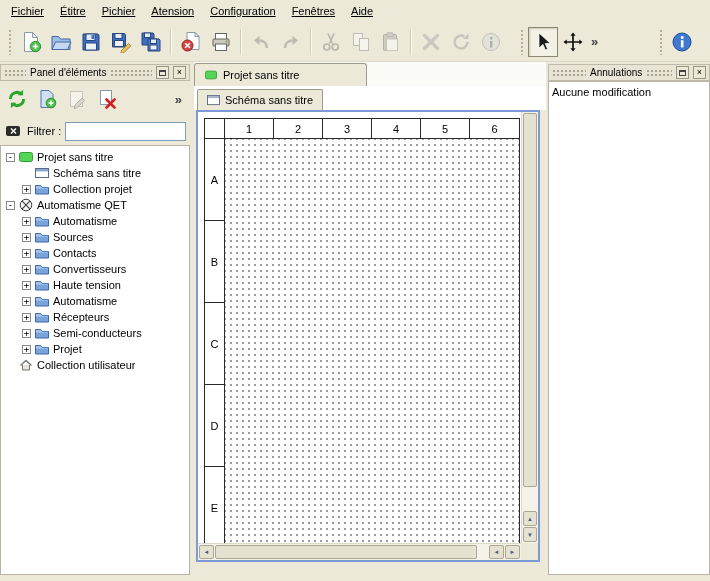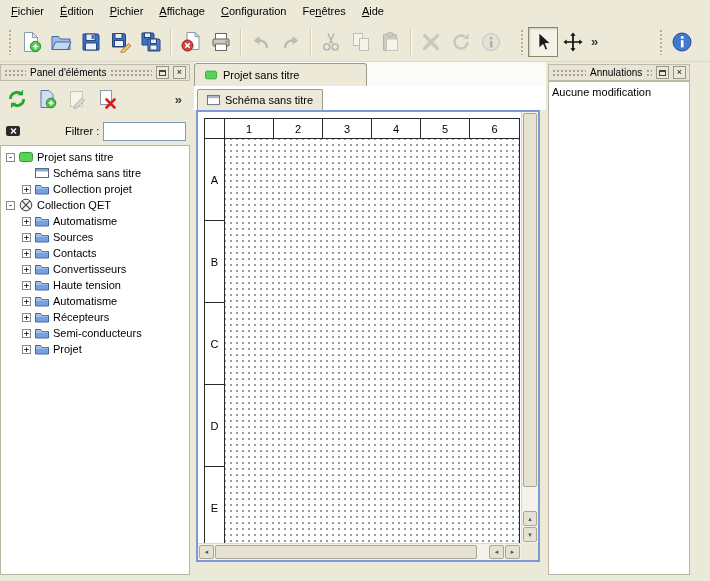--- a/index.html
+++ b/index.html
@@ -2,55 +2,55 @@
 <html><head>
 <meta charset="utf-8">
 <style>
   *{margin:0;padding:0;box-sizing:border-box;}
   html,body{width:710px;height:581px;}
   body{font-family:"Liberation Sans",sans-serif;font-size:11px;color:#000;background:#ece9d8;overflow:hidden;}
   .app{position:relative;width:710px;height:581px;background:#ece9d8;overflow:hidden;}
 
   
   .menubar{position:absolute;left:0;top:0;width:710px;height:22px;display:flex;align-items:center;padding-left:3px;}
-  .menu-item{padding:3px 8px;white-space:nowrap;cursor:default;}
+  .menu-item{padding:3px 8px;white-space:nowrap;cursor:default;text-decoration:underline;}
   .accel{text-decoration:underline;}
 
   
   .toolbar{position:absolute;left:0;top:22px;width:710px;height:40px;display:flex;align-items:center;padding:0 5px;border-bottom:1px solid #ddd9c9;}
   .tgrip{width:5px;height:26px;margin:0 3px;background-image:radial-gradient(circle,#b2ae99 1px,transparent 1.2px);background-size:4px 4px;flex:none;}
   .tbtn{width:30px;height:30px;display:flex;align-items:center;justify-content:center;border:1px solid transparent;flex:none;}
   .tbtn.dis svg{filter:grayscale(1) opacity(.45);}
   .tbtn.checked{border:1px solid #8a8672;background:#f4f2e6;box-shadow:inset 1px 1px 2px #ccc8b6;}
   .tsep{width:0;height:26px;border-left:1px solid #cfcbb8;border-right:1px solid #fbfaf3;margin:0 4px;flex:none;}
   .chev{font-size:13px;font-weight:bold;color:#3c3c3c;padding:0 3px;flex:none;}
   .tspacer{flex:1;}
 
   
   .dock{position:absolute;top:64px;bottom:6px;display:flex;flex-direction:column;}
   .dock-left{left:0;width:190px;}
-  .dock-right{left:548px;width:142px;}
+  .dock-right{left:548px;width:162px;}
   .dock-title{height:17px;flex:none;display:flex;align-items:center;gap:4px;border:1px solid #bfbbaa;background:#e9e5d6;padding:0 3px;}
   .grip{height:8px;background-image:radial-gradient(circle,#a7a38e 1px,transparent 1.2px);background-size:4px 4px;}
   .g1{width:22px;flex:none;}
   .gfill{flex:1;}
   .dock-title-label{font-size:10px;white-space:nowrap;}
   .dock-btn{width:13px;height:13px;flex:none;border:1px solid #9a9685;background:#ece9d8;display:flex;align-items:center;justify-content:center;font-size:9px;line-height:1;cursor:default;}
   .float-glyph{width:7px;height:6px;border:1px solid #444;border-top-width:2px;}
 
   
   .ptoolbar{height:36px;flex:none;display:flex;align-items:center;gap:3px;padding:2px 3px;}
   .pbtn{width:27px;height:27px;display:flex;align-items:center;justify-content:center;border:1px solid transparent;flex:none;}
   .pbtn.dis svg{filter:grayscale(1) opacity(.45);}
   .pchev{margin-left:auto;margin-right:2px;}
 
   
   .filter-row{height:28px;flex:none;display:flex;align-items:center;gap:4px;padding:0 4px 0 3px;}
   .clear-btn{width:20px;height:20px;display:flex;align-items:center;justify-content:center;flex:none;}
-  .filter-label{white-space:nowrap;margin-left:38px;}
+  .filter-label{white-space:nowrap;}
   .filter-input{flex:1;min-width:0;height:19px;border:1px solid #7f9db9;background:#fff;font-family:"Liberation Sans",sans-serif;font-size:11px;padding:1px 3px;}
 
   
   .tree{flex:1;background:#fff;border:1px solid #b9b5a4;overflow:hidden;padding-top:3px;}
   .trow{display:flex;align-items:center;height:16px;gap:4px;padding-left:5px;white-space:nowrap;}
   .trow.lvl1{padding-left:21px;}
   .expander{width:9px;height:9px;flex:none;border:1px solid #8a8a8a;background:#fff;font-size:9px;line-height:7px;text-align:center;font-family:"DejaVu Sans Mono",monospace;}
   .expander.none{visibility:hidden;}
   .ticon{width:14px;height:14px;flex:none;display:flex;}
   .tlabel{overflow:hidden;}
@@ -92,23 +92,23 @@
   .undo-view{flex:1;background:#fff;border:1px solid #b9b5a4;padding:2px 3px;overflow:hidden;}
   .undo-item{height:16px;display:flex;align-items:center;white-space:nowrap;text-align:right;}
 </style>
 </head>
 <body>
 
 <div class="app">
 
   <div class="menubar">
     <div class="menu-item"><span></span><span class="accel">F</span><span>ichier</span></div>
-    <div class="menu-item"><span></span><span class="accel">É</span><span>dition</span></div>
+    <div class="menu-item"><span></span><span class="accel">É</span><span>titre</span></div>
     <div class="menu-item"><span></span><span class="accel">P</span><span>ichier</span></div>
-    <div class="menu-item"><span></span><span class="accel">A</span><span>ffichage</span></div>
+    <div class="menu-item"><span></span><span class="accel">A</span><span>tension</span></div>
     <div class="menu-item"><span></span><span class="accel">C</span><span>onfiguration</span></div>
     <div class="menu-item"><span>Fe</span><span class="accel">n</span><span>êtres</span></div>
     <div class="menu-item"><span></span><span class="accel">A</span><span>ide</span></div>
   </div>
 
   <div class="toolbar">
     <div class="tgrip"></div>
 
     <div class="tbtn">
         <svg width="22" height="22" viewBox="0 0 22 22">
@@ -343,21 +343,21 @@
         <span class="tlabel">Collection projet</span>
       </div>
       <div class="trow lvl0">
         <span class="expander">-</span>
         <span class="ticon">
             <svg width="14" height="14" viewBox="0 0 14 14">
               <circle cx="7" cy="7" r="5.8" fill="#f4f4f4" stroke="#444"></circle>
               <path d="M3.2 3.2l7.6 7.6M10.8 3.2l-7.6 7.6" stroke="#444" stroke-width="1.2"></path>
             </svg>
           </span>
-        <span class="tlabel">Collection QET</span>
+        <span class="tlabel">Automatisme QET</span>
       </div>
       <div class="trow lvl1">
         <span class="expander">+</span>
         <span class="ticon">
             <svg width="14" height="14" viewBox="0 0 14 14">
               <path d="M0.5 3.5h5l1.5 2h6.5v6.5H0.5z" fill="#7aa2dc" stroke="#3b67a8"></path>
               <path d="M1 4h4.4l1.4 1.8h6v1H1z" fill="#a4c2ec"></path>
             </svg>
           </span>
         <span class="tlabel">Automatisme</span>
@@ -434,20 +434,30 @@
       </div>
       <div class="trow lvl1">
         <span class="expander">+</span>
         <span class="ticon">
             <svg width="14" height="14" viewBox="0 0 14 14">
               <path d="M0.5 3.5h5l1.5 2h6.5v6.5H0.5z" fill="#7aa2dc" stroke="#3b67a8"></path>
               <path d="M1 4h4.4l1.4 1.8h6v1H1z" fill="#a4c2ec"></path>
             </svg>
           </span>
         <span class="tlabel">Projet</span>
+      </div>
+      <div class="trow lvl0">
+        <span class="expander none"></span>
+        <span class="ticon">
+            <svg width="14" height="14" viewBox="0 0 14 14">
+              <path d="M1.5 7.5L7 2.5l5.5 5" fill="none" stroke="#777" stroke-width="1.4"></path>
+              <path d="M3.5 7v5h7V7" fill="#e8e4d8" stroke="#777"></path>
+            </svg>
+          </span>
+        <span class="tlabel">Collection utilisateur</span>
       </div>
     </div>
   </div>
 
   <div class="center">
     <div class="tabbar1">
       <div class="tab1">
         <span class="ticon" style="width:12px;height:12px;">
             <svg width="12" height="12" viewBox="0 0 14 14">
               <rect x="0.5" y="2.5" width="13" height="9" rx="2" fill="#55d455" stroke="#2f9f2f"></rect>

